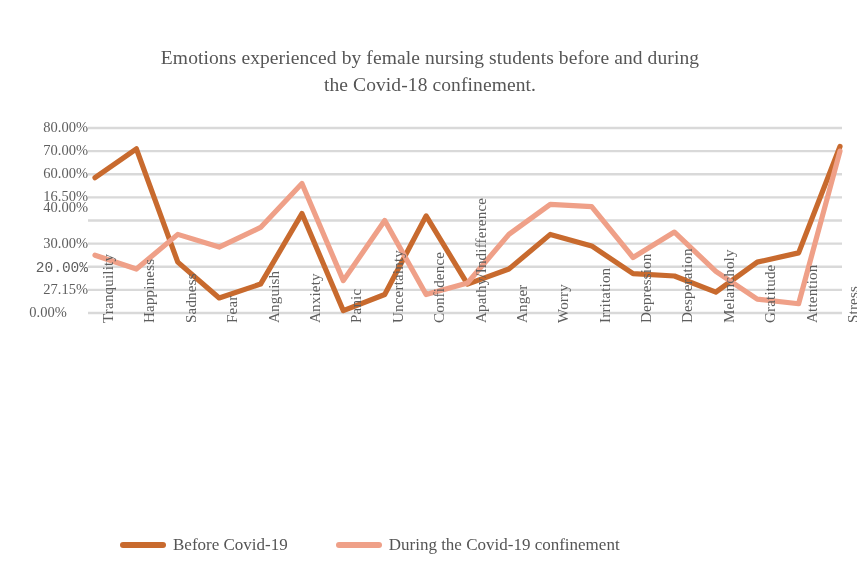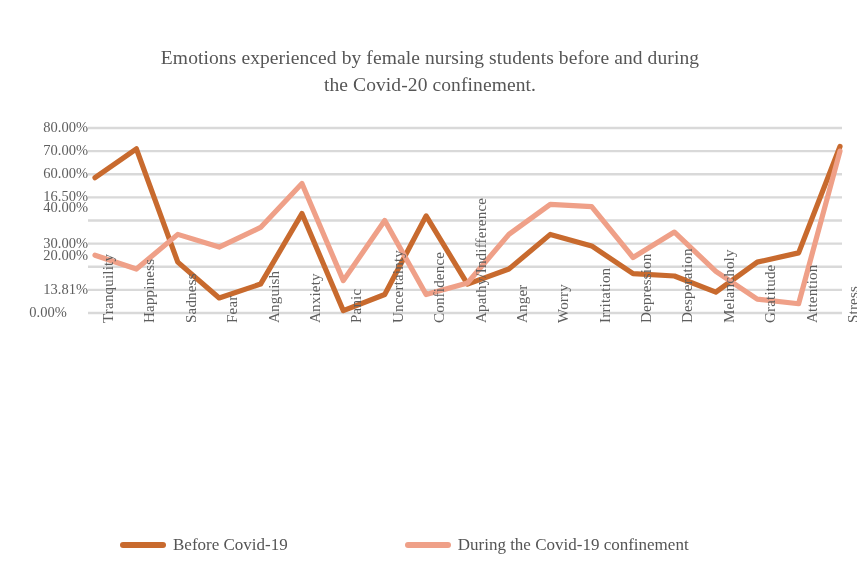--- a/index.html
+++ b/index.html
@@ -95,55 +95,55 @@
     display: flex;
     flex-direction: row;
     align-items: center;
     justify-content: flex-start;
   }
   .legend-item {
     display: flex;
     flex-direction: row;
     align-items: center;
   }
-  .legend-item.first { margin-right: 117px; }
+  .legend-item.first { margin-right: 48px; }
   .legend-swatch {
     width: 46px;
     height: 6px;
     border-radius: 3px;
     margin-right: 7px;
     flex: none;
   }
   .legend-label {
     font-size: 17px;
     color: #555555;
     white-space: nowrap;
   }
 </style>
 </head>
 <body>
 
 <div id="chart-root">
 
   <div class="chart-title">
     <div>Emotions experienced by female nursing students before and during</div>
-    <div>the Covid-20 confinement.</div>
+    <div>the Covid-18 confinement.</div>
   </div>
 
   <div class="plot-wrap">
 
     <div class="y-axis-labels" id="y-axis-labels">
         <div class="y-tick-label" style="top: -1px;">80.00%</div>
         <div class="y-tick-label" style="top: 22.125px;">70.00%</div>
         <div class="y-tick-label" style="top: 45.25px;">60.00%</div>
         <div class="y-tick-label" style="top: 68.375px;">16.50%</div>
         <div class="y-tick-label" style="top: 79px;">40.00%</div>
         <div class="y-tick-label" style="top: 114.625px;">30.00%</div>
-        <div class="y-tick-label" style="top: 127px;">20.00%</div>
-        <div class="y-tick-label" style="top: 160.875px;">13.81%</div>
+        <div class="y-tick-label" style="top: 140px; font-family: Liberation Mono, monospace;">20.00%</div>
+        <div class="y-tick-label" style="top: 160.875px;">27.15%</div>
         <div class="y-tick-label" style="top: 184px; text-align: center;">0.00%</div>
       </div>
 
     <svg class="plot-svg" id="plot-svg" width="857" height="570">
         <line x1="88" x2="842" y1="128" y2="128" stroke="#D9D9D9" stroke-width="2.4"></line>
         <line x1="88" x2="842" y1="151.125" y2="151.125" stroke="#D9D9D9" stroke-width="2.4"></line>
         <line x1="88" x2="842" y1="174.25" y2="174.25" stroke="#D9D9D9" stroke-width="2.4"></line>
         <line x1="88" x2="842" y1="197.375" y2="197.375" stroke="#D9D9D9" stroke-width="2.4"></line>
         <line x1="88" x2="842" y1="220.5" y2="220.5" stroke="#D9D9D9" stroke-width="2.4"></line>
         <line x1="88" x2="842" y1="243.625" y2="243.625" stroke="#D9D9D9" stroke-width="2.4"></line>

